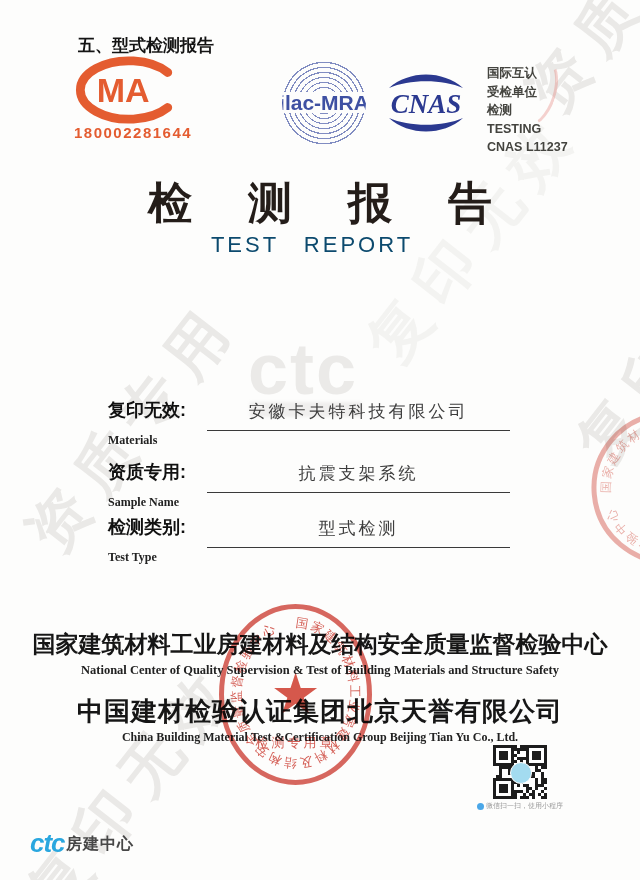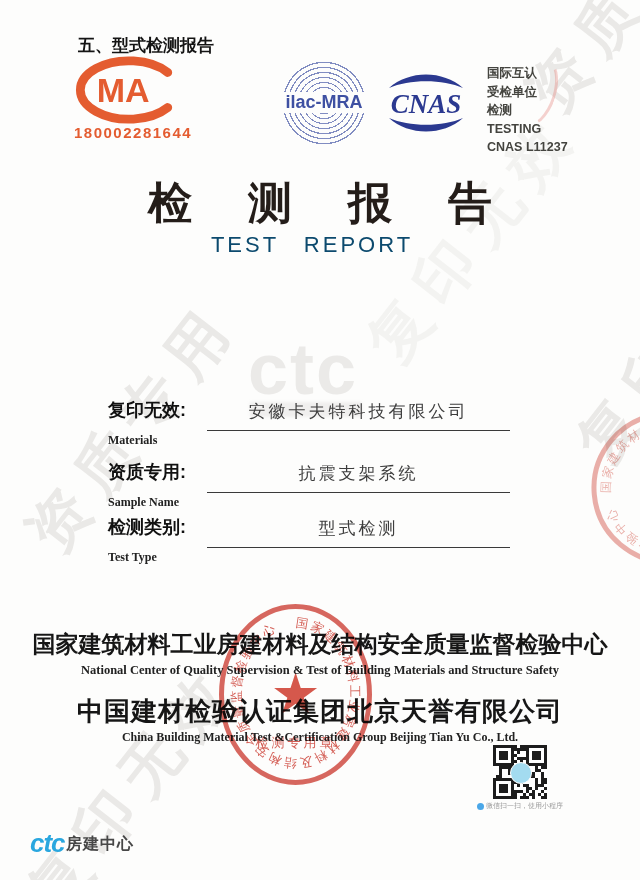--- a/index.html
+++ b/index.html
@@ -25,21 +25,21 @@
   .section-heading{left:78px;top:34px;font-size:17px;font-weight:bold;color:#141414;}
 
   .cma{left:72px;top:56px;width:108px;height:68px;}
   .cma-code{left:74px;top:124px;font-size:15px;font-weight:bold;color:#e45c30;letter-spacing:1.5px;}
 
   .ilac{left:282px;top:61px;width:84px;height:84px;border-radius:50%;
         background:repeating-radial-gradient(circle at 50% 50%,rgba(62,80,162,0.65) 0 1.2px,rgba(255,255,255,0) 1.2px 5px);
         overflow:hidden;}
   .ilac-band{position:absolute;left:-4px;right:-4px;top:31px;height:21px;background:#fdfdfc;
              display:flex;align-items:center;justify-content:center;}
-  .ilac-band span{font-size:18px;font-weight:bold;color:#3e50a2;letter-spacing:0;}
+  .ilac-band span{font-size:21px;font-weight:bold;color:#3e50a2;letter-spacing:0;}
 
   .cnas{left:383px;top:70px;width:86px;height:64px;}
   .cnas-lines{left:487px;top:64px;font-size:12.5px;line-height:18.5px;color:#44443f;font-weight:bold;}
 
   .red-curl{left:516px;top:56px;width:34px;height:66px;border:3px solid transparent;
             border-right-color:rgba(224,110,100,0.30);border-radius:50%;transform:rotate(18deg);}
 
   
   .title-zh{left:0;right:0;top:174px;text-align:center;font-size:44px;font-weight:bold;
             letter-spacing:56px;padding-left:56px;color:#241d19;

